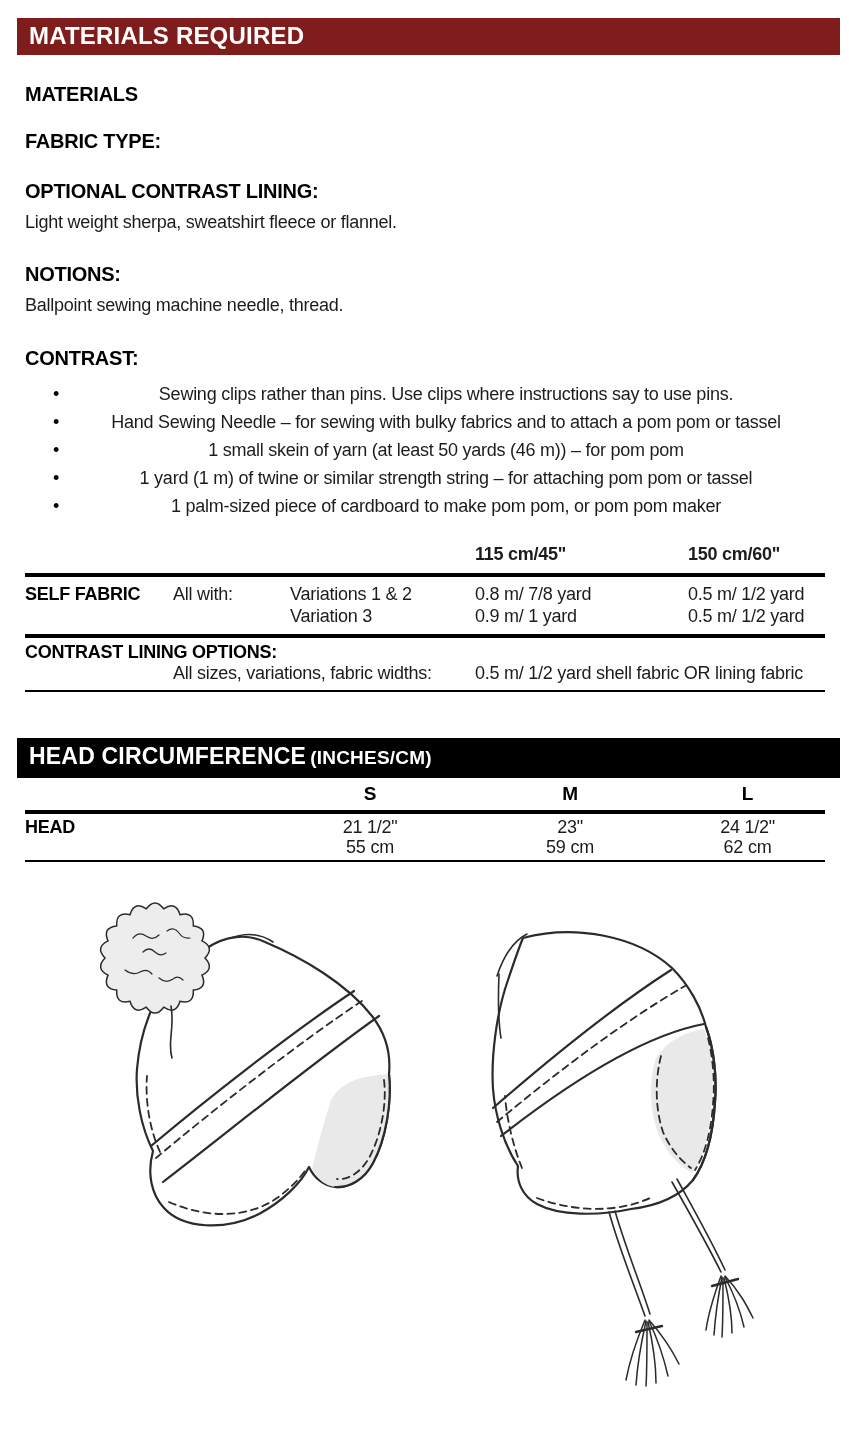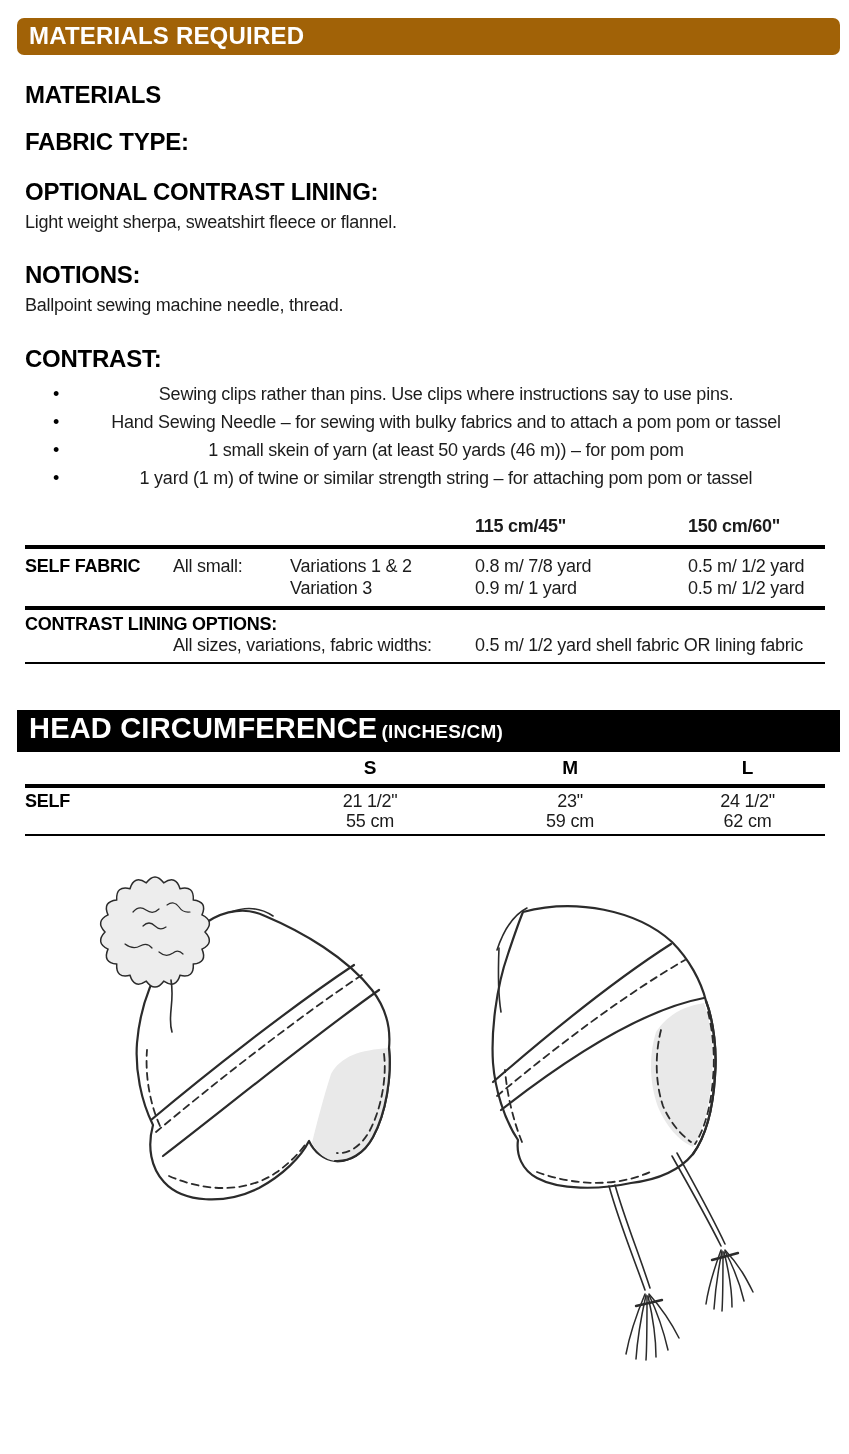--- a/index.html
+++ b/index.html
@@ -5,26 +5,26 @@
   * { box-sizing: border-box; }
   html,body { margin:0; padding:0; }
   body {
     width: 849px; height: 1454px; background:#ffffff; color:#1c1c1c;
     font-family: "Liberation Sans", "DejaVu Sans", sans-serif;
     font-stretch: condensed; letter-spacing: -0.25px;
   }
   .page { padding: 18px 24px 0 25px; }
 
   .title-bar {
-    background:#a16207; color:#fff; font-weight:bold; font-size:24px;
+    background:#7f1d1d; color:#fff; font-weight:bold; font-size:24px;
     padding: 6px 0 7px 12px; margin-left:-8px; margin-right:-15px;
-    letter-spacing: 0.2px; line-height: 24px; border-radius: 7px;
-  }
-
-  .h2 { font-weight:bold; font-size:24px; color:#000; line-height:21px; margin:0; }
+    letter-spacing: 0.2px; line-height: 24px;
+  }
+
+  .h2 { font-weight:bold; font-size:20px; color:#000; line-height:21px; margin:0; }
   .h2.materials   { margin-top:29px; }
   .h2.fabric      { margin-top:26px; }
   .h2.ocl         { margin-top:29px; }
   .h2.notions     { margin-top:30px; }
   .h2.optional    { margin-top:31px; }
 
   .body-text { font-size:18px; line-height:23px; margin:9px 0 0 0; }
 
   ul.bullets { list-style:none; margin:11px 0 0 0; padding:0 0 0 42px;text-align:center; }
   ul.bullets li { font-size:18px; line-height:28px; position:relative; }
@@ -41,21 +41,21 @@
   .rule-thick { border:none; height:0; border-top:4px solid #000; margin:0; }
   .rule-thin  { border:none; height:0; border-top:2px solid #000; margin:0; }
   .yt-contrast { padding:4px 0 6px 0; line-height:21px; }
   .yt-contrast .scope-row { display:grid; grid-template-columns:148px 302px 1fr; }
 
   
   .head-bar {
     background:#000; color:#fff; font-weight:bold; margin:46px -15px 0 -8px;
     padding:7px 0 8px 12px; line-height:23px;
   }
-  .head-bar .t-main { font-size:29px; letter-spacing:0.2px; }
+  .head-bar .t-main { font-size:23px; letter-spacing:0.2px; }
   .head-bar .t-unit { font-size:19px; letter-spacing:0.2px; }
   .ht-row { display:grid; grid-template-columns:245px 200px 200px 155px; font-size:18px; }
   .ht-headrow { padding:5px 0 5px 0; font-weight:bold; font-size:19px; color:#000; }
   .ht-headrow div, .ht-valrow .c { text-align:center; }
   .ht-valrow { padding:3px 0 3px 0; line-height:20px; }
   .ht-label { font-weight:bold; color:#000; text-align:left !important; }
 
   
   .hats { position:relative; height:514px; margin-top:24px; }
   .hat-svg { position:absolute; top:0; }
@@ -86,34 +86,35 @@
 
   <h2 class="h2 notions">NOTIONS:</h2>
   <p class="body-text">Ballpoint sewing machine needle, thread.</p>
 
   <h2 class="h2 optional">CONTRAST:</h2>
   <ul class="bullets">
     <li>Sewing clips rather than pins. Use clips where instructions say to use pins.</li>
     <li>Hand Sewing Needle – for sewing with bulky fabrics and to attach a pom pom or tassel</li>
     <li>1 small skein of yarn (at least 50 yards (46 m)) – for pom pom</li>
     <li>1 yard (1 m) of twine or similar strength string – for attaching pom pom or tassel</li>
+    <li>1 palm-sized piece of cardboard to make pom pom, or pom pom maker</li>
   </ul>
 
   <div class="yt">
     <div class="yt-row yt-headrow">
       <div></div>
         <div></div>
         <div></div>
       <div>115 cm/45"</div>
       <div>150 cm/60"</div>
     </div>
     <hr class="rule-thick">
     <div class="yt-row yt-bodyrow">
       <div class="yt-bold">SELF FABRIC</div>
-      <div>All small:</div>
+      <div>All with:</div>
       <div>
         <div>Variations 1 &amp; 2</div>
         <div>Variation 3</div>
       </div>
       <div>
         <div>0.8 m/ 7/8 yard</div>
         <div>0.9 m/ 1 yard</div>
       </div>
       <div>
         <div>0.5 m/ 1/2 yard</div>
@@ -138,21 +139,21 @@
   </div>
   <div>
     <div class="ht-row ht-headrow">
       <div></div>
       <div>S</div>
       <div>M</div>
       <div>L</div>
     </div>
     <hr class="rule-thick">
     <div class="ht-row ht-valrow">
-      <div class="ht-label">SELF</div>
+      <div class="ht-label">HEAD</div>
       <div class="c">
         <div>21 1/2"</div>
         <div>55 cm</div>
       </div>
       <div class="c">
         <div>23"</div>
         <div>59 cm</div>
       </div>
       <div class="c">
         <div>24 1/2"</div>

